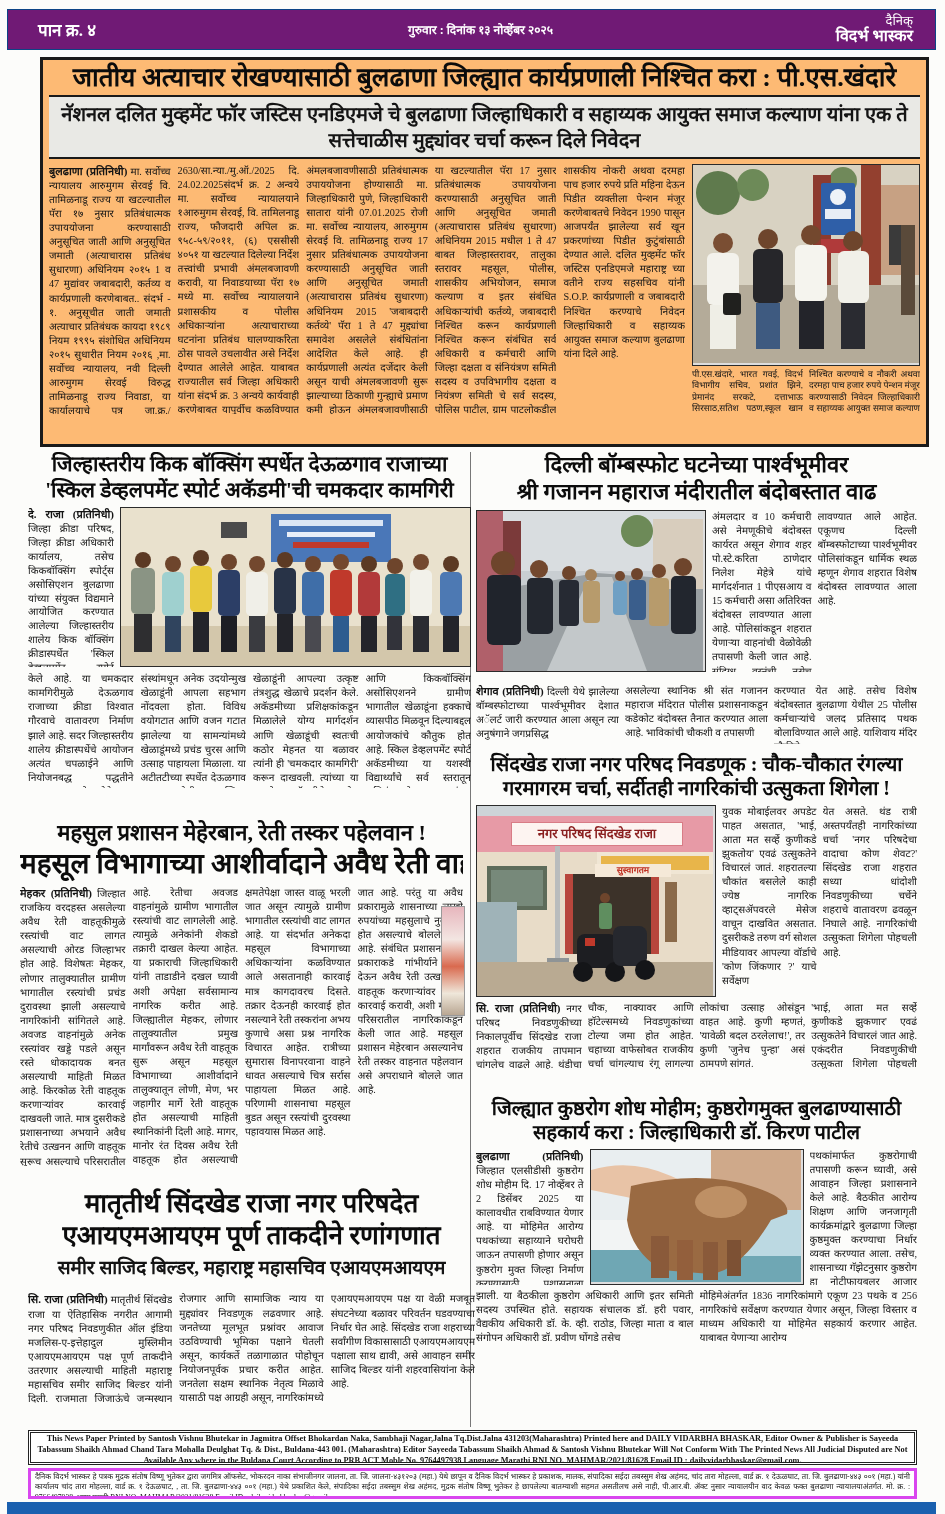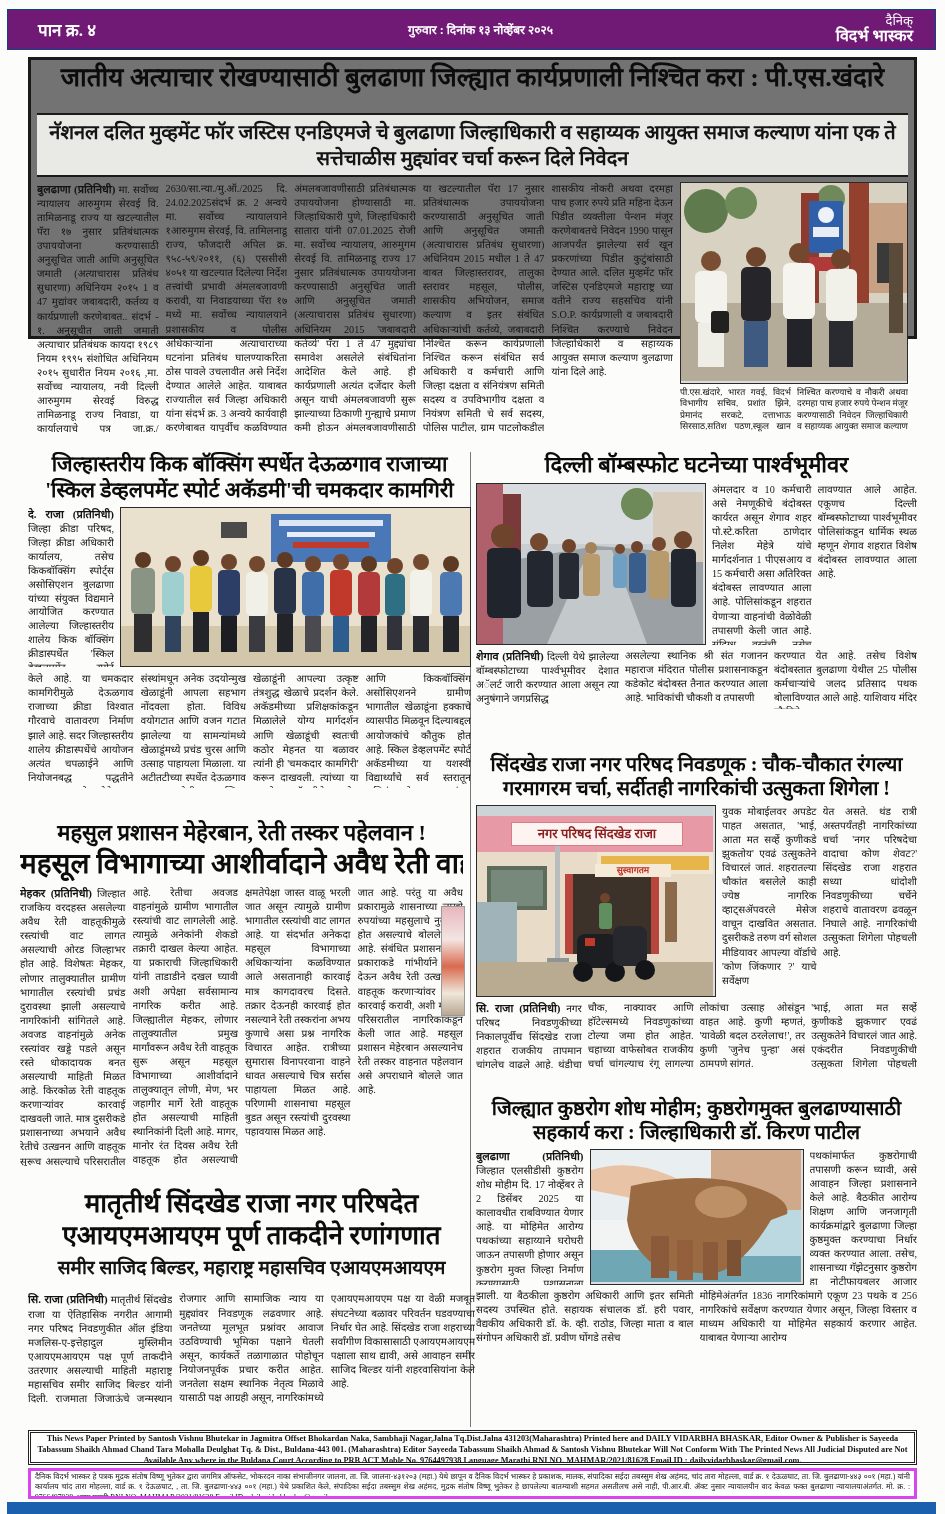--- a/index.html
+++ b/index.html
@@ -14,25 +14,25 @@
   .brand-small{display:block;font-size:13px;font-weight:normal;}
   .brand-big{display:block;font-size:16px;font-weight:bold;}
 
   
   .hl{font-weight:bold;text-align:center;white-space:nowrap;overflow:hidden;line-height:1.22;margin:0;color:#0c0c0c;}
   .col{flex:1;font-size:10.2px;line-height:1.38;text-align:justify;overflow:hidden;}
   .byline{font-weight:bold;font-size:11px;}
   .photo-frame{border:1px solid #2b2b2b;background:#ddd;overflow:hidden;position:relative;}
 
   
-  .top-article{position:absolute;left:28px;top:57px;width:889px;height:282px;border:3px solid #1a1a1a;
-               box-sizing:border-box;background:#737373;padding:2px 6px;}
+  .top-article{position:absolute;left:40px;top:57px;width:889px;height:390px;border:3px solid #1a1a1a;
+               box-sizing:border-box;background:#fdba74;padding:2px 6px;}
   .main-hl{font-size:26px;}
   .subhead{background:#e9e9e5;border-top:2px solid #1a1a1a;border-bottom:2px solid #1a1a1a;
-           text-align:center;font-size:20px;font-weight:bold;padding:4px 6px;line-height:1.3;margin-top:19px;}
+           text-align:center;font-size:20px;font-weight:bold;padding:4px 6px;line-height:1.3;margin-top:1px;}
   .ta-body{display:flex;gap:7px;margin-top:5px;height:250px;overflow:hidden;}
   .ta-right{width:228px;flex:none;display:flex;flex-direction:column;}
   .caption-cols{display:flex;gap:6px;margin-top:3px;flex:1;overflow:hidden;}
   .cap{flex:1;font-size:8.8px;line-height:1.3;text-align:justify;overflow:hidden;}
 
   
   .kb{position:absolute;left:28px;top:452px;width:443px;}
   .kb-hl{font-size:21px;}
   .kb-top{display:flex;gap:6px;margin-top:4px;height:160px;overflow:hidden;}
   .kb-lead{width:86px;flex:none;font-size:10.2px;line-height:1.36;text-align:justify;overflow:hidden;}
@@ -49,21 +49,21 @@
   .aimim-hl{font-size:26px;}
   .aimim-sub{font-size:19px;font-weight:bold;text-align:center;white-space:nowrap;overflow:hidden;margin:3px 0 12px;}
   .aimim-cols{display:flex;gap:7px;margin-top:4px;height:112px;overflow:hidden;}
 
   
   .vdiv{position:absolute;left:470px;top:452px;width:1px;height:975px;background:#777;}
 
   .temple{position:absolute;left:476px;top:452px;width:441px;}
   .temple-hl{font-size:22px;}
   .temple-row{display:flex;gap:6px;margin-top:4px;height:162px;overflow:hidden;}
-  .temple-bottom{display:flex;gap:6px;margin-top:4px;height:60px;overflow:hidden;}
+  .temple-bottom{display:flex;gap:6px;margin-top:12px;height:60px;overflow:hidden;}
 
   .election{position:absolute;left:476px;top:752px;width:441px;}
   .el-hl{font-size:20px;}
   .el-row{display:flex;gap:6px;margin-top:4px;height:192px;overflow:hidden;}
   .el-bottom{display:flex;gap:6px;margin-top:4px;height:68px;overflow:hidden;}
   .photo-banner{position:absolute;left:34px;top:16px;width:170px;height:22px;background:#fdf4f1;
                 border:1px solid #d87c86;color:#8a1f1f;font-weight:bold;font-size:13px;text-align:center;
                 line-height:22px;white-space:nowrap;overflow:hidden;}
   .photo-sign{position:absolute;left:118px;top:58px;width:76px;height:13px;background:#f5e9d8;color:#c03325;
               font-weight:bold;font-size:9px;text-align:center;line-height:13px;white-space:nowrap;overflow:hidden;}
@@ -273,20 +273,21 @@
         <span class="byline">सि. राजा (प्रतिनिधी)</span>
         <span>मातृतीर्थ सिंदखेड राजा या ऐतिहासिक नगरीत आगामी नगर परिषद निवडणुकीत ऑल इंडिया मजलिस-ए-इत्तेहादुल मुस्लिमीन एआयएमआयएम पक्ष पूर्ण ताकदीने उतरणार असल्याची माहिती महाराष्ट्र महासचिव समीर साजिद बिल्डर यांनी दिली. राजमाता जिजाऊंचे जन्मस्थान असून, हे शहर ऐतिहासिक आणि सांस्कृतिक दृष्ट्या अत्यंत महत्वाचे आहे. या शहरात एआयएमआयएम पक्ष विकास, शिक्षण,</span>
       </div>
       <div class="col">रोजगार आणि सामाजिक न्याय या मुद्द्यांवर निवडणूक लढवणार आहे. जनतेच्या मूलभूत प्रश्नांवर आवाज उठविण्याची भूमिका पक्षाने घेतली असून, कार्यकर्ते तळागाळात पोहोचून नियोजनपूर्वक प्रचार करीत आहेत. जनतेला सक्षम स्थानिक नेतृत्व मिळावे यासाठी पक्ष आग्रही असून, नागरिकांमध्ये एआयएमआयएमबाबत उत्सुकता निर्माण होत असल्याचे चित्र शहरात पाहावयास मिळत आहे.</div>
       <div class="col">एआयएमआयएम पक्ष या वेळी मजबूत संघटनेच्या बळावर परिवर्तन घडवण्याचा निर्धार घेत आहे. सिंदखेड राजा शहराच्या सर्वांगीण विकासासाठी एआयएमआयएम पक्षाला साथ द्यावी, असे आवाहन समीर साजिद बिल्डर यांनी शहरवासियांना केले आहे.</div>
     </div>
   </div>
 
   <div class="temple">
     <div class="hl temple-hl">दिल्ली बॉम्बस्फोट घटनेच्या पार्श्वभूमीवर</div>
+    <div class="hl temple-hl">श्री गजानन महाराज मंदीरातील बंदोबस्तात वाढ</div>
     <div class="temple-row">
       <div class="photo-frame" style="width:228px;flex:none;">
         <svg width="226" height="160" viewBox="0 0 226 160">
           <rect width="226" height="160" fill="#c9ced2"></rect>
           <rect x="0" y="0" width="226" height="60" fill="#d9dde0"></rect>
           <polygon points="0,160 226,160 226,70 120,62 0,82" fill="#9aa0a3"></polygon>
           <polygon points="70,160 170,160 135,66 112,66" fill="#c3c8ca"></polygon>
           <rect x="0" y="0" width="26" height="160" fill="#b0606a"></rect>
           <rect x="26" y="10" width="18" height="120" fill="#7b3a3a"></rect>
           <circle cx="160" cy="20" r="16" fill="#6d8a58"></circle>

